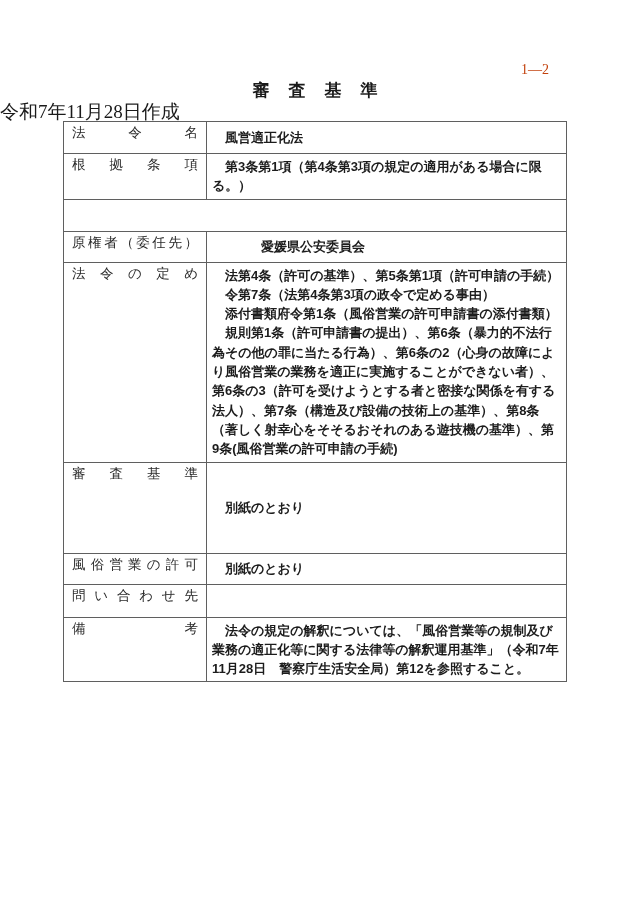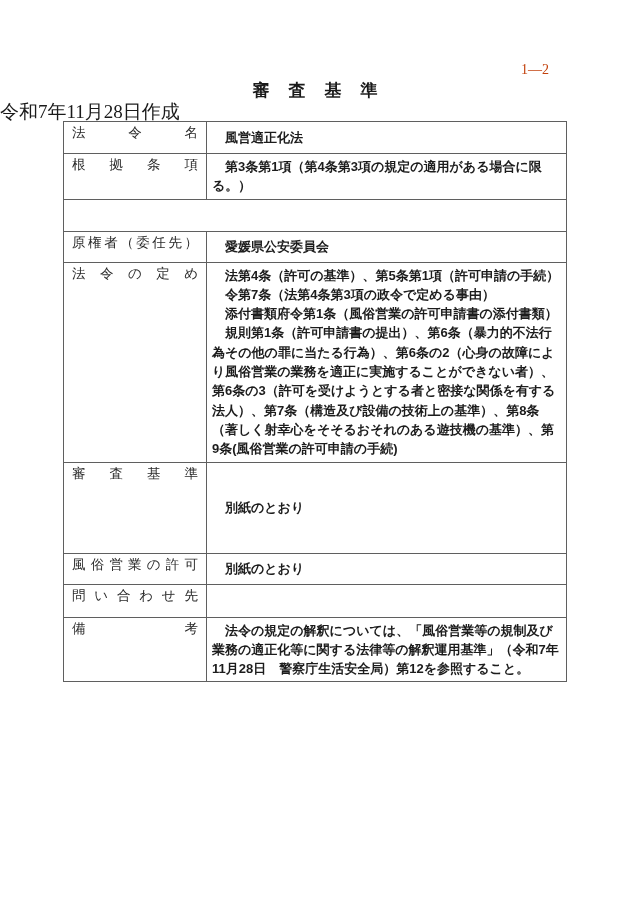--- a/index.html
+++ b/index.html
@@ -96,21 +96,21 @@
     font-family: "Liberation Sans", sans-serif;
     font-weight: bold;
     font-size: 13px;
     line-height: 19.3px;
     color: #1c1c1c;
   }
   
   .r0 { min-height: 31px; }
   .r1 { min-height: 41px; }
   .r2 { min-height: 32px; }
-  .r3 { min-height: 31px; }
+  .r3 { min-height: 31px; gap: 36px; }
   .r4 { min-height: 175px; }
   .r5 { min-height: 91px; }
   .r6 { min-height: 31px; }
   .r7 { min-height: 42px; }
   .r8 { min-height: 33px; }
   .r9 { min-height: 58px; }
 </style>
 </head>
 <body>
 

